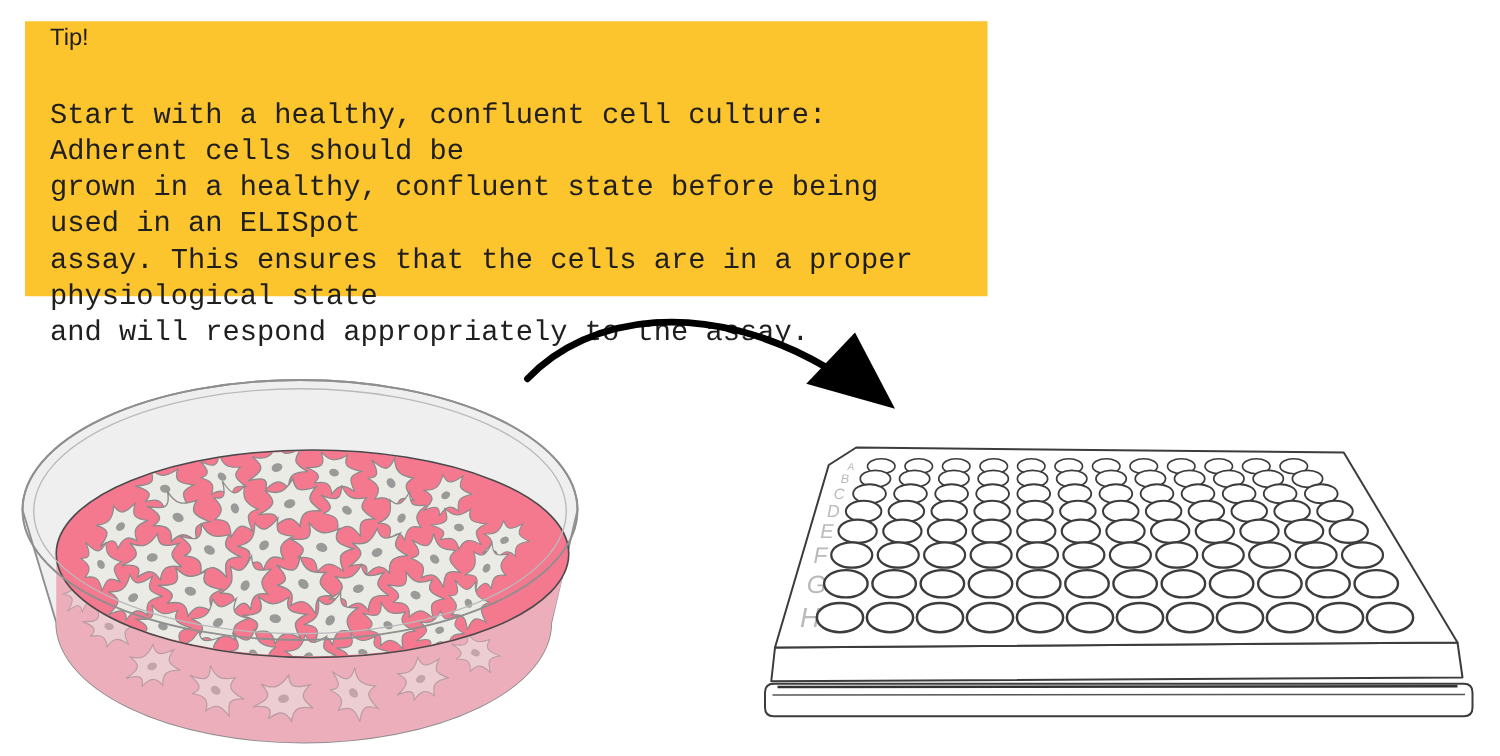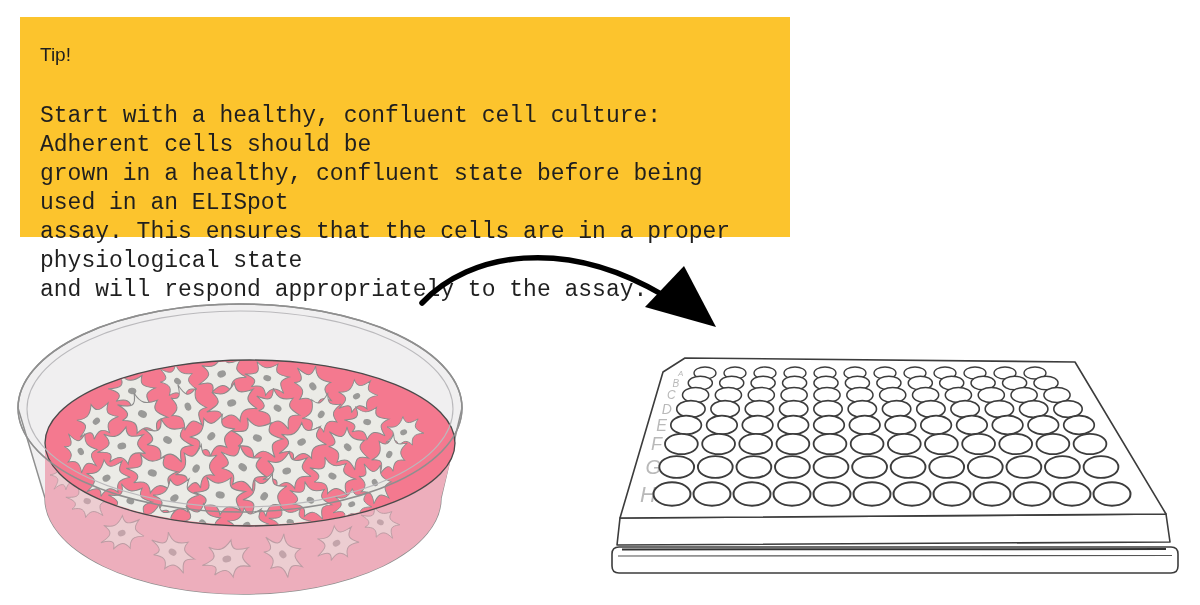--- a/index.html
+++ b/index.html
@@ -2,21 +2,21 @@
 <html style="--tip-bg: #FCC42D; --tip-text: #1F1F1F; --media-pink: #F4798F; --media-light: #EDAEBC; --glass: #F0EFF0; --cell-fill: #EBEBE6; --cell-stroke: #8B8B8B; --nucleus: #9A9A98; --arrow: #000000; --plate-outline: #3C3C3C; --label-gray: #B9B9B9;"><head>
 <meta charset="utf-8">
 <style>
   html,body{margin:0;padding:0;background:#ffffff;}
   .canvas{
     position:relative;width:1200px;height:605px;background:#ffffff;overflow:hidden;
     font-family:"Liberation Sans",sans-serif;
   }
   .tip-box{
     position:absolute;left:20px;top:17px;width:770px;height:220px;box-sizing:border-box;
-    padding:26px 20px;background:var(--tip-bg,#FCC42D);color:var(--tip-text,#1F1F1F);
+    padding:2px 20px;background:var(--tip-bg,#FCC42D);color:var(--tip-text,#1F1F1F);
   }
   .tip-title{margin:0;font-size:19px;line-height:24px;}
   .tip-body{margin:35px 0 0 0;font-size:23px;line-height:29px;white-space:pre-line;font-family:Liberation Mono, monospace;}
   .dish{position:absolute;left:12px;top:297px;width:470px;height:310px;}
   .arrow{position:absolute;left:405px;top:235px;width:320px;height:110px;}
   .plate{position:absolute;left:600px;top:345px;width:600px;height:250px;}
 
   
   .glass{fill:var(--glass,#F0EFF0);stroke:#8f8f8f;stroke-width:1.5;}
   .rim-lower{fill:none;stroke:#a9a9ac;stroke-width:1.2;}

